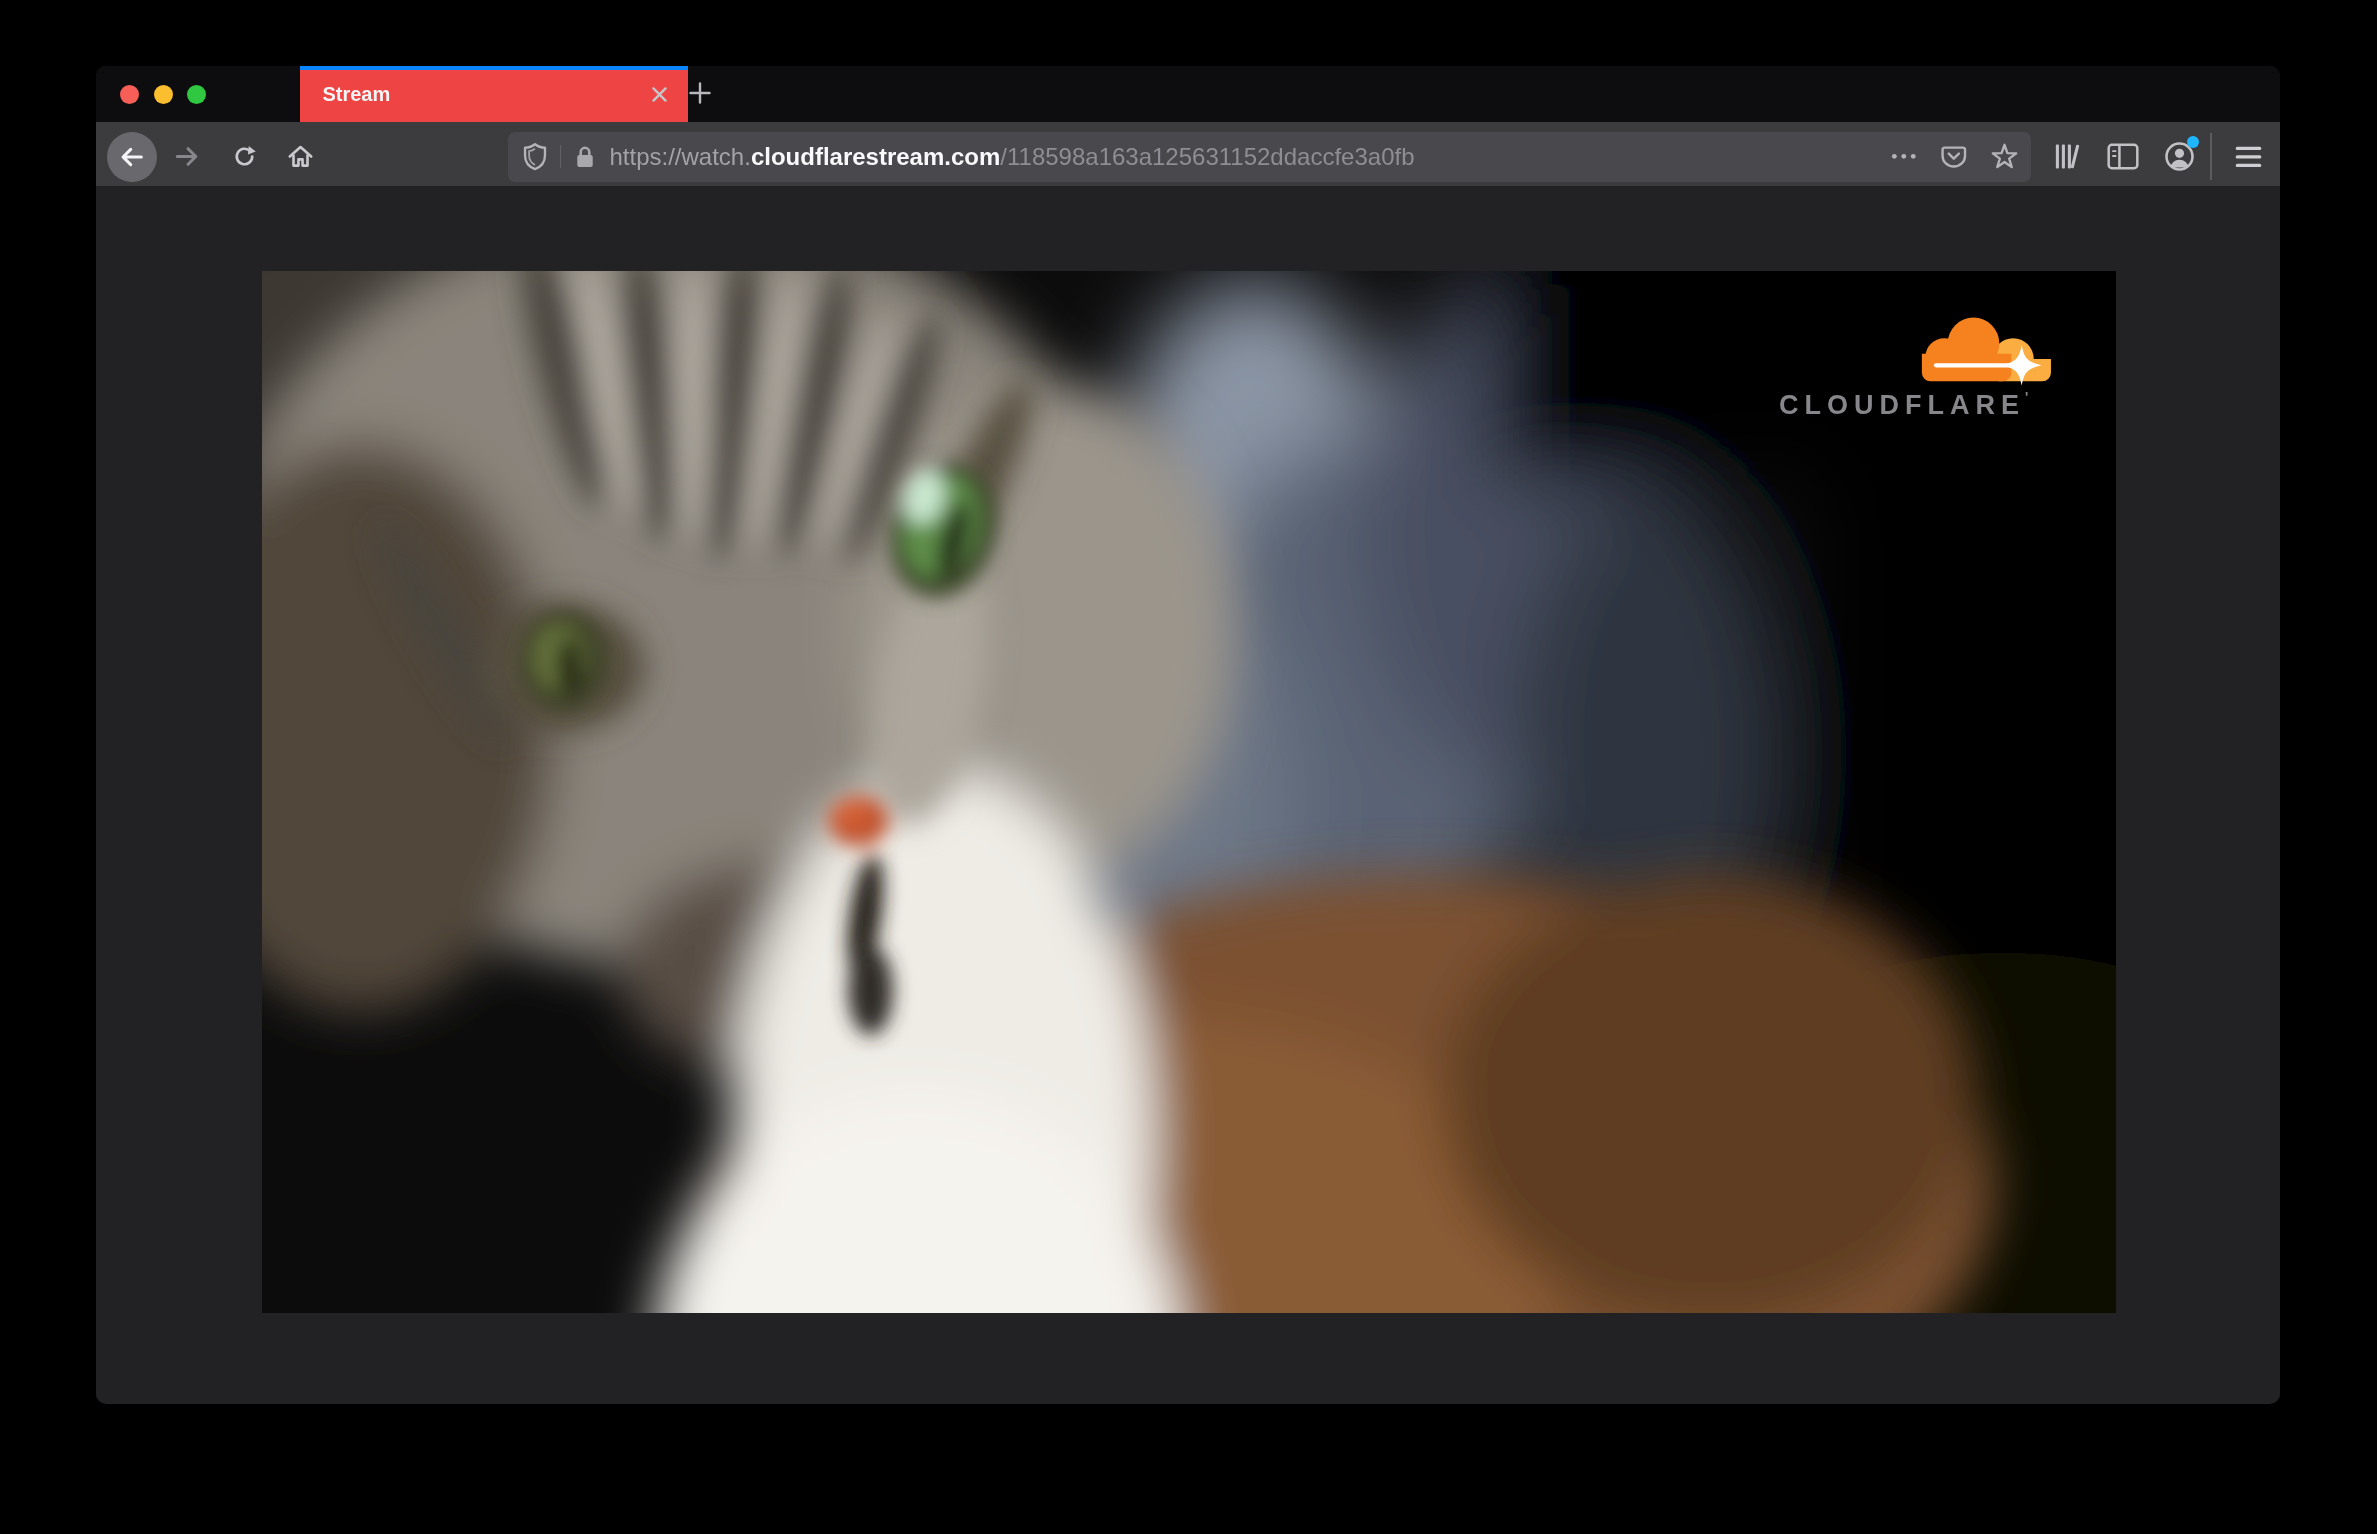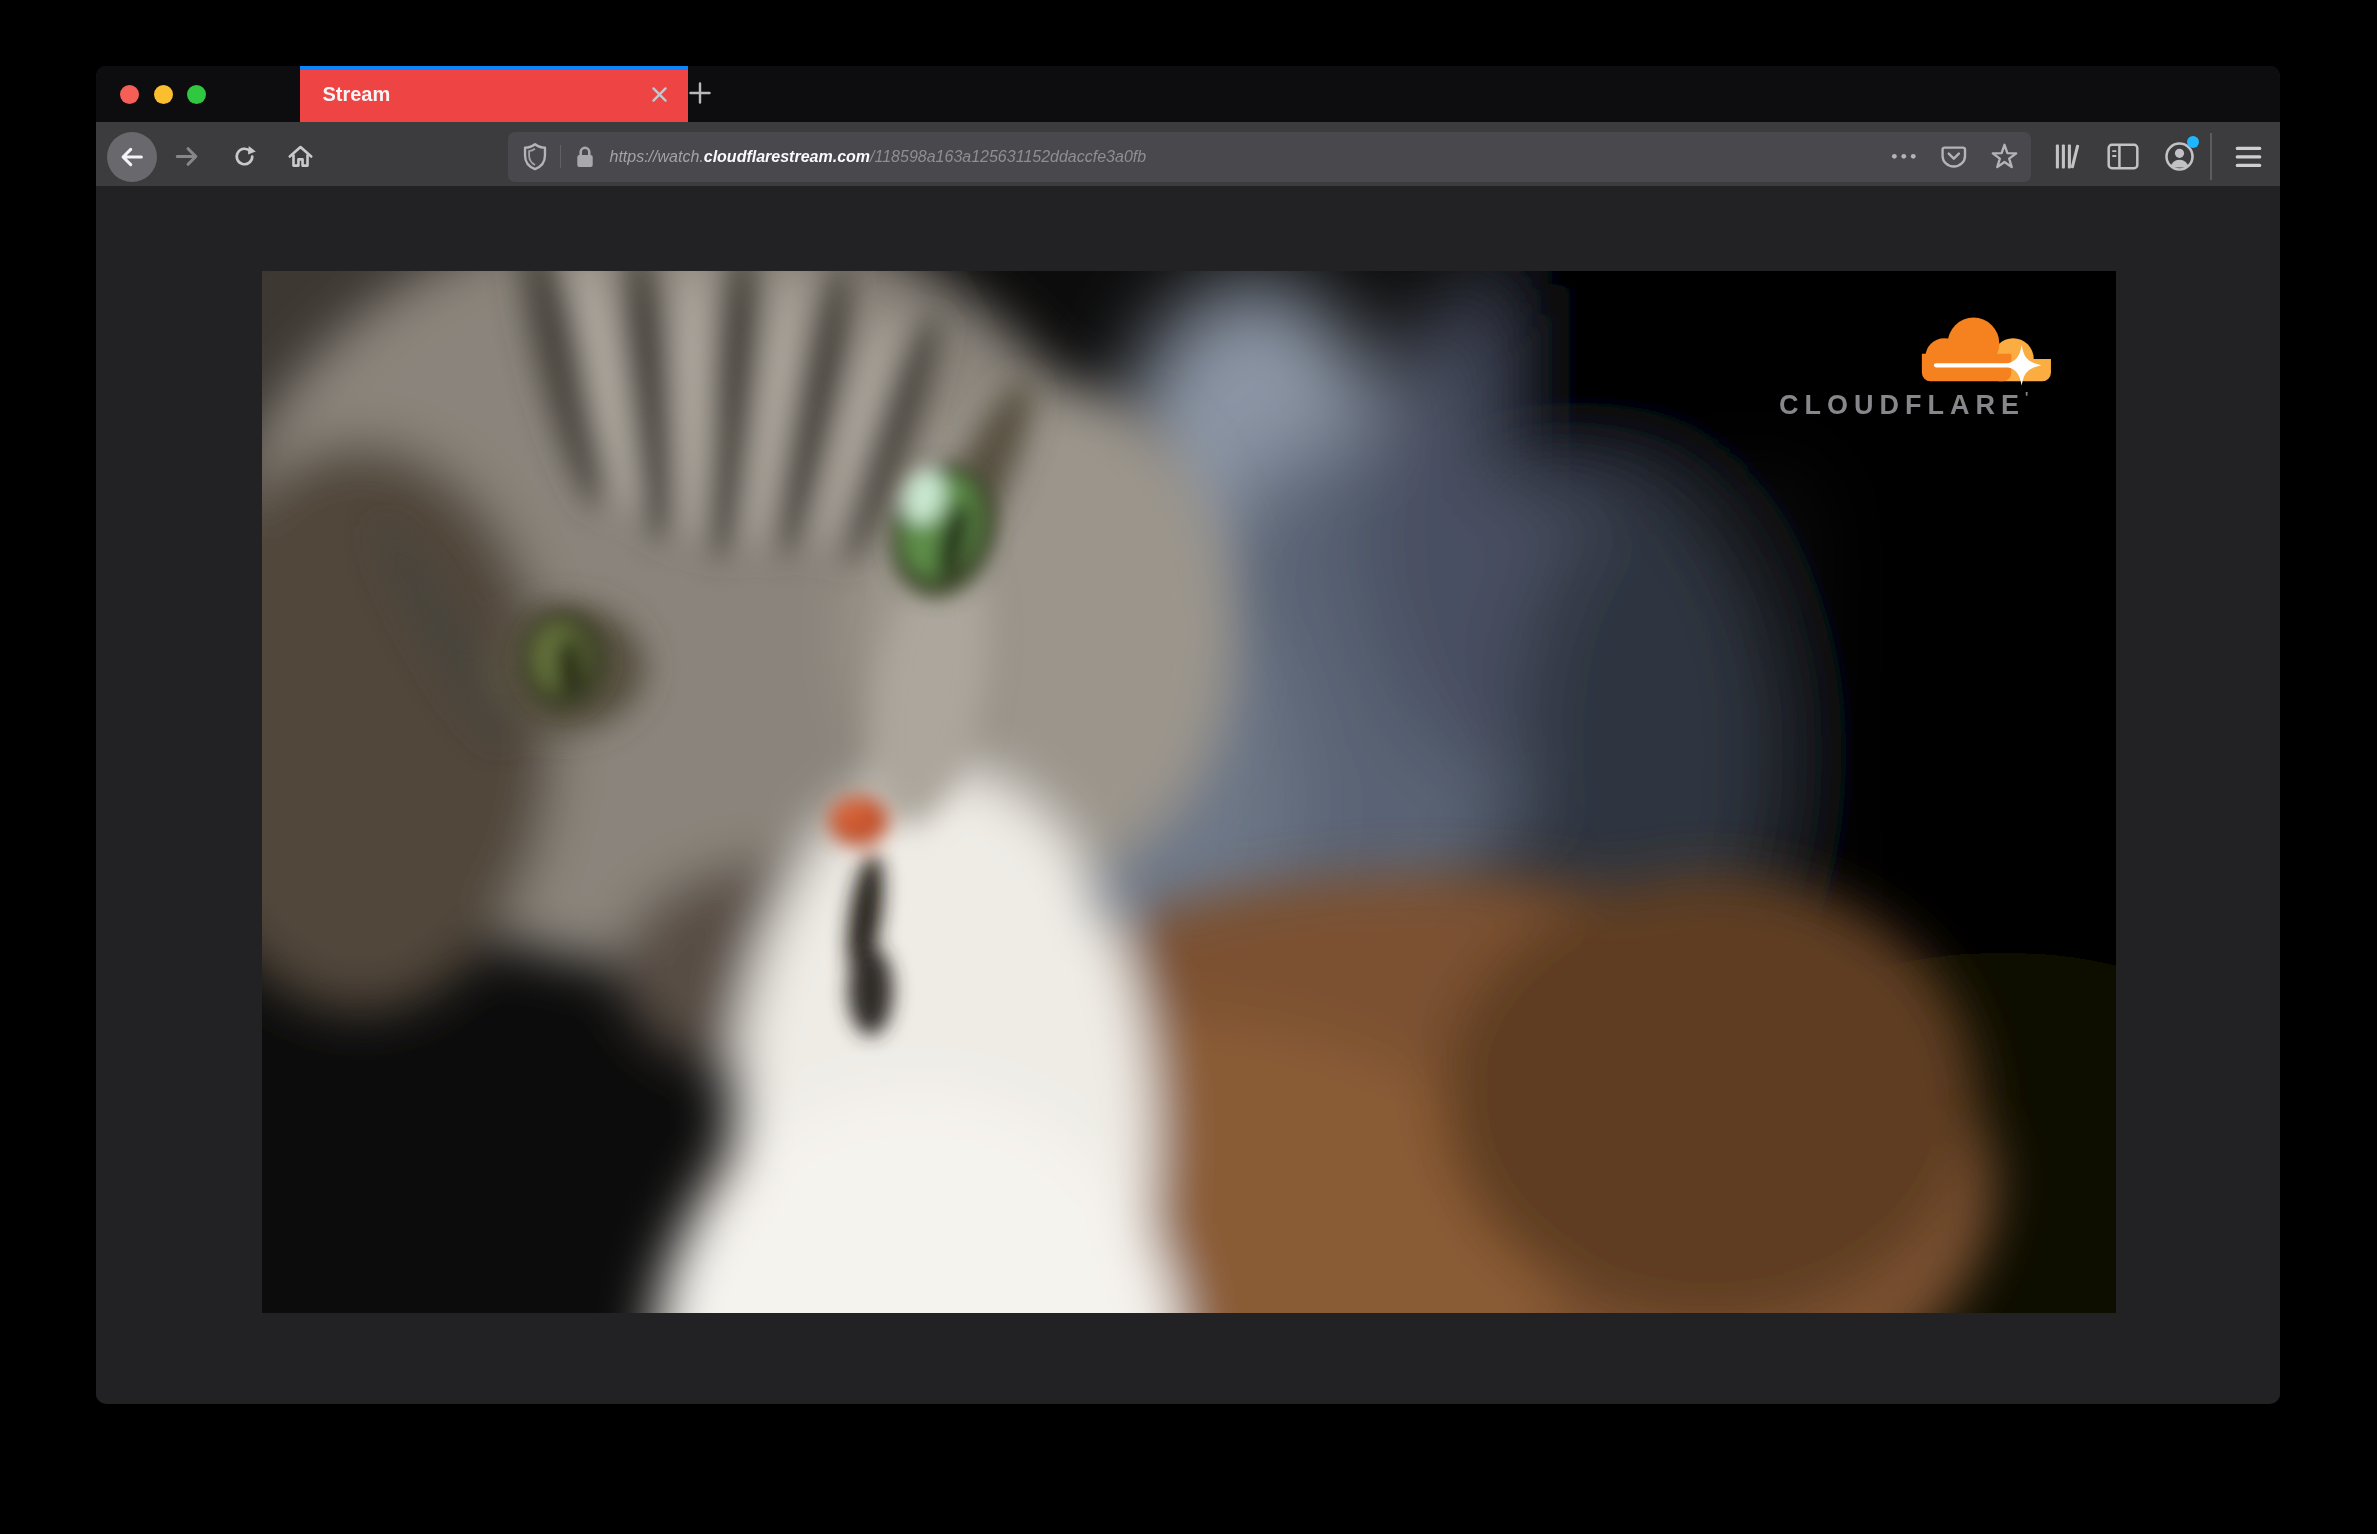--- a/index.html
+++ b/index.html
@@ -22,21 +22,21 @@
   
   .toolbar{position:absolute;left:0;top:56px;width:100%;height:69px;background:#3c3c3f;border-bottom:0.9px solid #151517;}
   .tbtn{position:absolute;display:flex;align-items:center;justify-content:center;}
   .back-btn{left:11.2px;top:9.5px;width:50px;height:50px;border-radius:50%;background:#69696d;}
   .fwd-btn{left:77px;top:19px;width:31px;height:31px;}
   .reload-btn{left:133px;top:19px;width:31px;height:31px;}
   .home-btn{left:188px;top:18px;width:33px;height:33px;}
   .urlbar{position:absolute;left:412px;top:9.5px;width:1523px;height:50px;background:#48484d;
     border-radius:6.9px;display:flex;align-items:center;padding:0 12px 0 13.8px;box-sizing:border-box;}
   .urlbar .sep{width:1.7px;height:22.4px;background:#606065;margin:0 12px;}
-  .url-text{font-size:16px;white-space:nowrap;margin-left:12px;flex:0 1 auto;overflow:hidden;font-style:italic;}
+  .url-text{font-size:24px;white-space:nowrap;margin-left:12px;flex:0 1 auto;overflow:hidden;}
   .url-prefix{color:#a2a2a7;}
   .url-domain{color:#fafafc;font-weight:700;}
   .url-path{color:#8e8e93;}
   .url-spacer{flex:1;}
   .urlicon{display:flex;align-items:center;justify-content:center;margin-left:22.4px;}
   .lib-btn{left:1953px;top:19px;width:36px;height:31px;}
   .side-btn{left:2010px;top:19px;width:34px;height:31px;}
   .acct-btn{left:2065px;top:17px;width:36px;height:34px;}
   .acct-dot{position:absolute;right:-1.7px;top:-3.4px;width:12px;height:12px;border-radius:50%;background:#1fb6ff;}
   .tdiv{position:absolute;left:2114px;top:11.2px;width:1.7px;height:47px;background:#5b5b60;}

